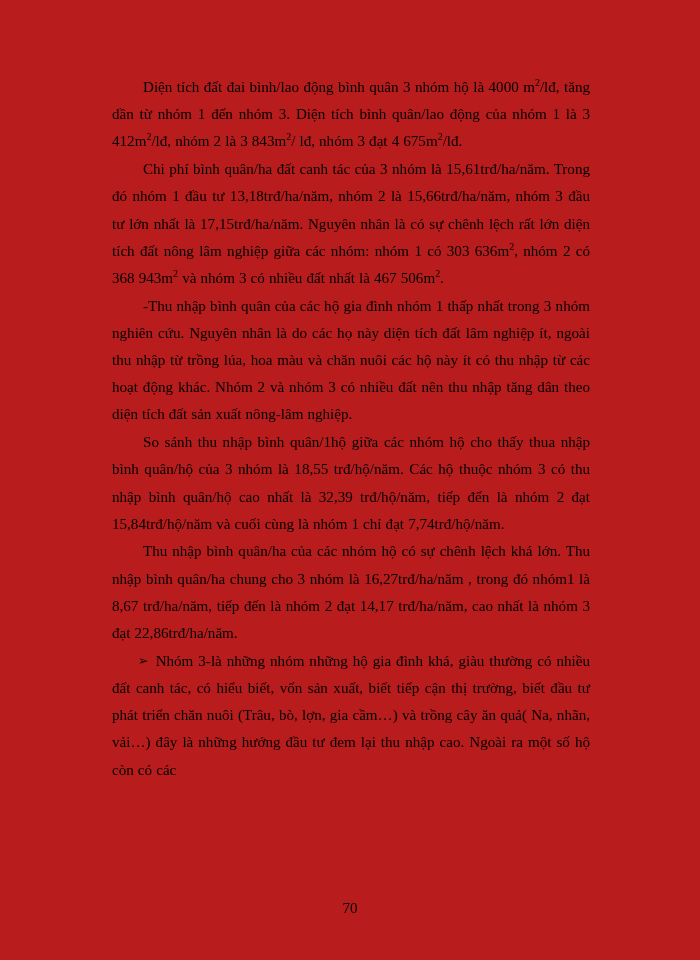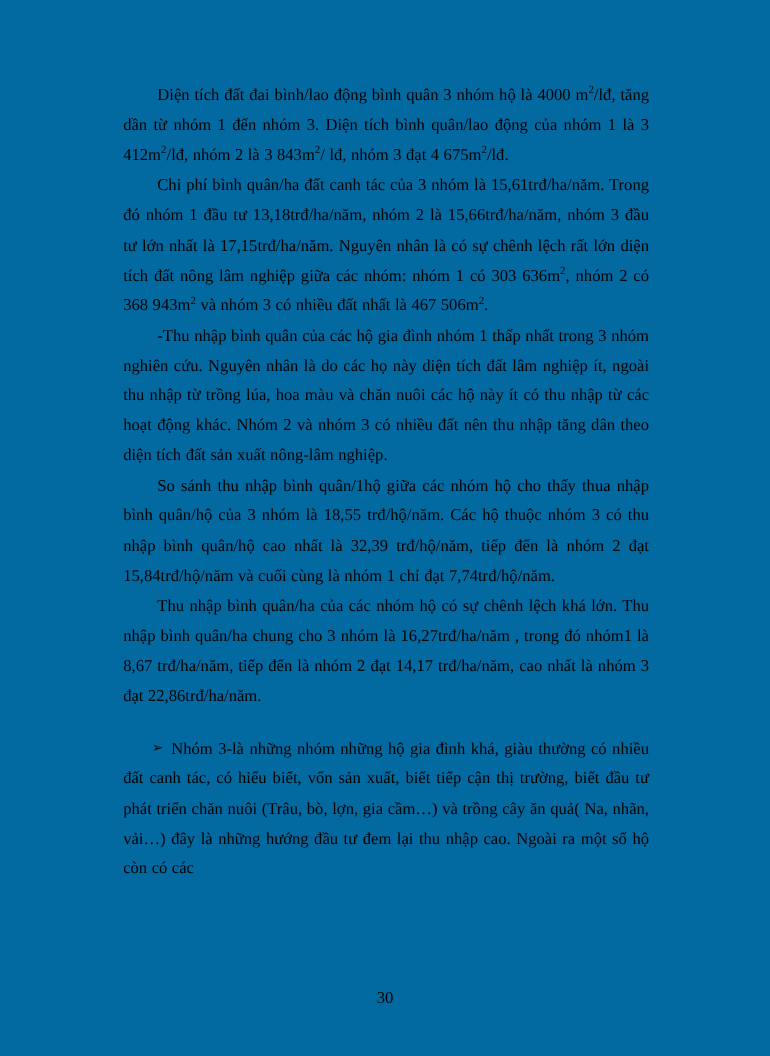--- a/index.html
+++ b/index.html
@@ -12,21 +12,21 @@
     height: 960px;
     background: #ffffff;
     font-family: "Liberation Serif", "DejaVu Serif", serif;
     color: #000000;
     overflow: hidden;
   }
   .page {
     position: relative;
     width: 700px;
     height: 960px;
-    background: #0369a1;
+    background: #b91c1c;
     box-sizing: border-box;
   }
   .page-body {
     position: absolute;
     left: 112px;
     top: 74px;
     width: 478px;
   }
   .para {
     margin: 0 0 0.5px 0;
@@ -34,21 +34,20 @@
     line-height: 27.2px;
     text-align: justify;
     text-justify: inter-word;
     text-indent: 31px;
     word-spacing: 0.3px;
     -webkit-hyphens: none;
     hyphens: none;
   }
   .para.bullet-para {
     text-indent: 26px;
-    margin-top: 20px;
   }
   .bullet-glyph {
     font-family: "DejaVu Sans", sans-serif;
     font-size: 12.5px;
     letter-spacing: 0;
     position: relative;
     top: -1px;
     padding-right: 2px;
   }
   sup {
@@ -76,15 +75,15 @@
 
     <p class="para">Diện tích đất đai bình/lao động bình quân 3 nhóm hộ là 4000 m<sup>2</sup>/lđ, tăng dần từ nhóm 1 đến nhóm 3. Diện tích bình quân/lao động của nhóm 1 là 3 412m<sup>2</sup>/lđ, nhóm 2 là 3 843m<sup>2</sup>/ lđ, nhóm 3 đạt 4 675m<sup>2</sup>/lđ.</p>
     <p class="para">Chi phí bình quân/ha đất canh tác của 3 nhóm là 15,61trđ/ha/năm. Trong đó nhóm 1 đầu tư 13,18trđ/ha/năm, nhóm 2 là 15,66trđ/ha/năm, nhóm 3 đầu tư lớn nhất là 17,15trđ/ha/năm. Nguyên nhân là có sự chênh lệch  rất lớn diện tích đất nông lâm nghiệp giữa các nhóm: nhóm 1 có 303 636m<sup>2</sup>, nhóm 2 có 368 943m<sup>2</sup> và nhóm 3 có nhiều  đất nhất là 467 506m<sup>2</sup>.</p>
     <p class="para">-Thu nhập bình quân của các hộ gia đình nhóm 1 thấp nhất trong 3 nhóm nghiên cứu. Nguyên nhân là do các họ này diện tích đất lâm nghiệp ít, ngoài thu nhập từ trồng lúa, hoa màu và chăn nuôi các hộ này ít có thu nhập từ các hoạt động khác. Nhóm 2 và nhóm 3 có nhiều đất nên thu nhập tăng dân theo diện tích đất sản xuất nông-lâm nghiệp.</p>
     <p class="para">So sánh thu nhập bình quân/1hộ giữa các nhóm hộ cho thấy thua nhập bình quân/hộ của 3 nhóm là 18,55 trđ/hộ/năm. Các hộ thuộc nhóm 3 có thu nhập bình quân/hộ cao nhất là 32,39 trđ/hộ/năm, tiếp đến là nhóm 2 đạt 15,84trđ/hộ/năm và cuối cùng là nhóm 1 chỉ đạt 7,74trđ/hộ/năm.</p>
     <p class="para">Thu nhập bình quân/ha của các nhóm hộ có sự chênh lệch khá lớn. Thu nhập bình quân/ha chung cho 3 nhóm là 16,27trđ/ha/năm , trong đó nhóm1 là 8,67 trđ/ha/năm, tiếp đến là nhóm 2 đạt 14,17 trđ/ha/năm, cao nhất là nhóm 3 đạt 22,86trđ/ha/năm.</p>
     <p class="para bullet-para"><span class="bullet-glyph">➢ </span>Nhóm 3-là những nhóm những hộ gia đình khá, giàu thường có nhiều đất canh tác, có hiểu biết, vốn sản xuất, biết tiếp cận thị trường, biết đầu tư phát triển chăn nuôi (Trâu, bò, lợn, gia cầm…) và trồng cây ăn quả( Na, nhãn, vải…) đây là những hướng đầu tư đem lại thu nhập cao. Ngoài ra một số hộ còn có các</p>
 
   </div>
 
-  <div class="page-number">30</div>
+  <div class="page-number">70</div>
 
 </div>
 
 </body></html>

